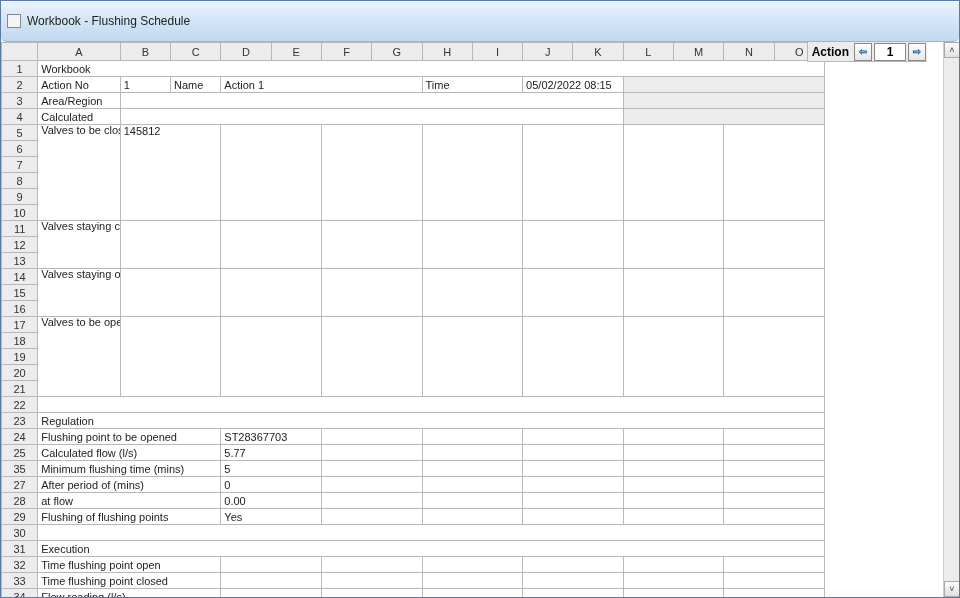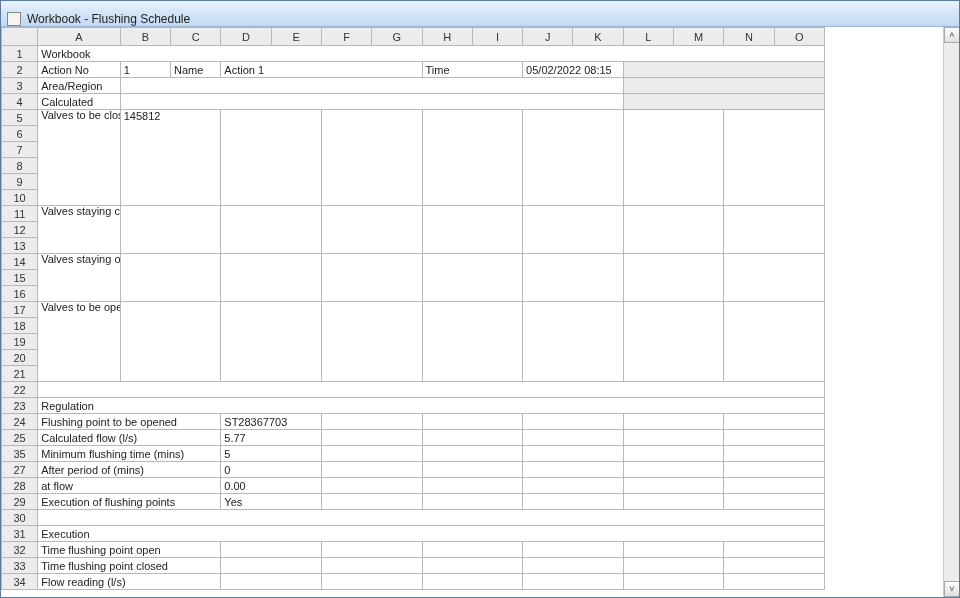--- a/index.html
+++ b/index.html
@@ -10,25 +10,26 @@
     background: #fff;
     overflow: hidden;
   }
   .window {
     width: 960px; height: 598px;
     border: 1px solid #5a7aa0;
     display: flex; flex-direction: column;
     background: #fff;
   }
   .titlebar {
-    height: 26px;
+    height: 41px;
     background: linear-gradient(to bottom, #eaf3fc 0%, #d3e5f7 50%, #c1d9f0 100%);
     border-bottom: 1px solid #9ab6d4;
-    display: flex; align-items: flex-end;
+    display: flex; align-items: center;
     padding: 0 6px;
+    border-radius: 6px;
   }
   .title-icon {
     width: 14px; height: 14px;
     border: 1px solid #888;
     background: #f4f4f4;
     margin-right: 6px;
   }
   .title-text { color: #222; }
   .work-area {
     flex: 1;
@@ -153,20 +154,26 @@
 
 <div class="window">
   <div class="titlebar">
     <div class="title-icon"></div>
     <div class="title-text">Workbook - Flushing Schedule</div>
   </div>
 
   <div class="work-area">
     <div class="sheet-wrapper">
 
+      <div class="toolbar">
+        <span class="tb-label">Action</span>
+        <div class="tb-btn">⇦</div>
+        <div class="tb-num">1</div>
+        <div class="tb-btn">⇨</div>
+      </div>
 
       <table class="sheet">
         <colgroup>
           <col style="width:36px">
           <col class="colA">
             <col class="colB">
             <col class="colC">
             <col class="colD">
           <col class="colE">
             <col class="colF">
@@ -373,21 +380,21 @@
           <td colspan="3">at flow</td>
           <td colspan="2">0.00</td>
           <td colspan="2"></td>
           <td colspan="2"></td>
           <td colspan="2"></td>
           <td colspan="2"></td>
           <td colspan="2"></td>
         </tr>
         <tr>
           <td class="row-header">29</td>
-          <td colspan="3">Execution of flushing points</td>
+          <td colspan="3">Flushing of flushing points</td>
           <td colspan="2">Yes</td>
           <td colspan="2"></td>
           <td colspan="2"></td>
           <td colspan="2"></td>
           <td colspan="2"></td>
           <td colspan="2"></td>
         </tr>
 
         <tr>
           <td class="row-header">30</td>

